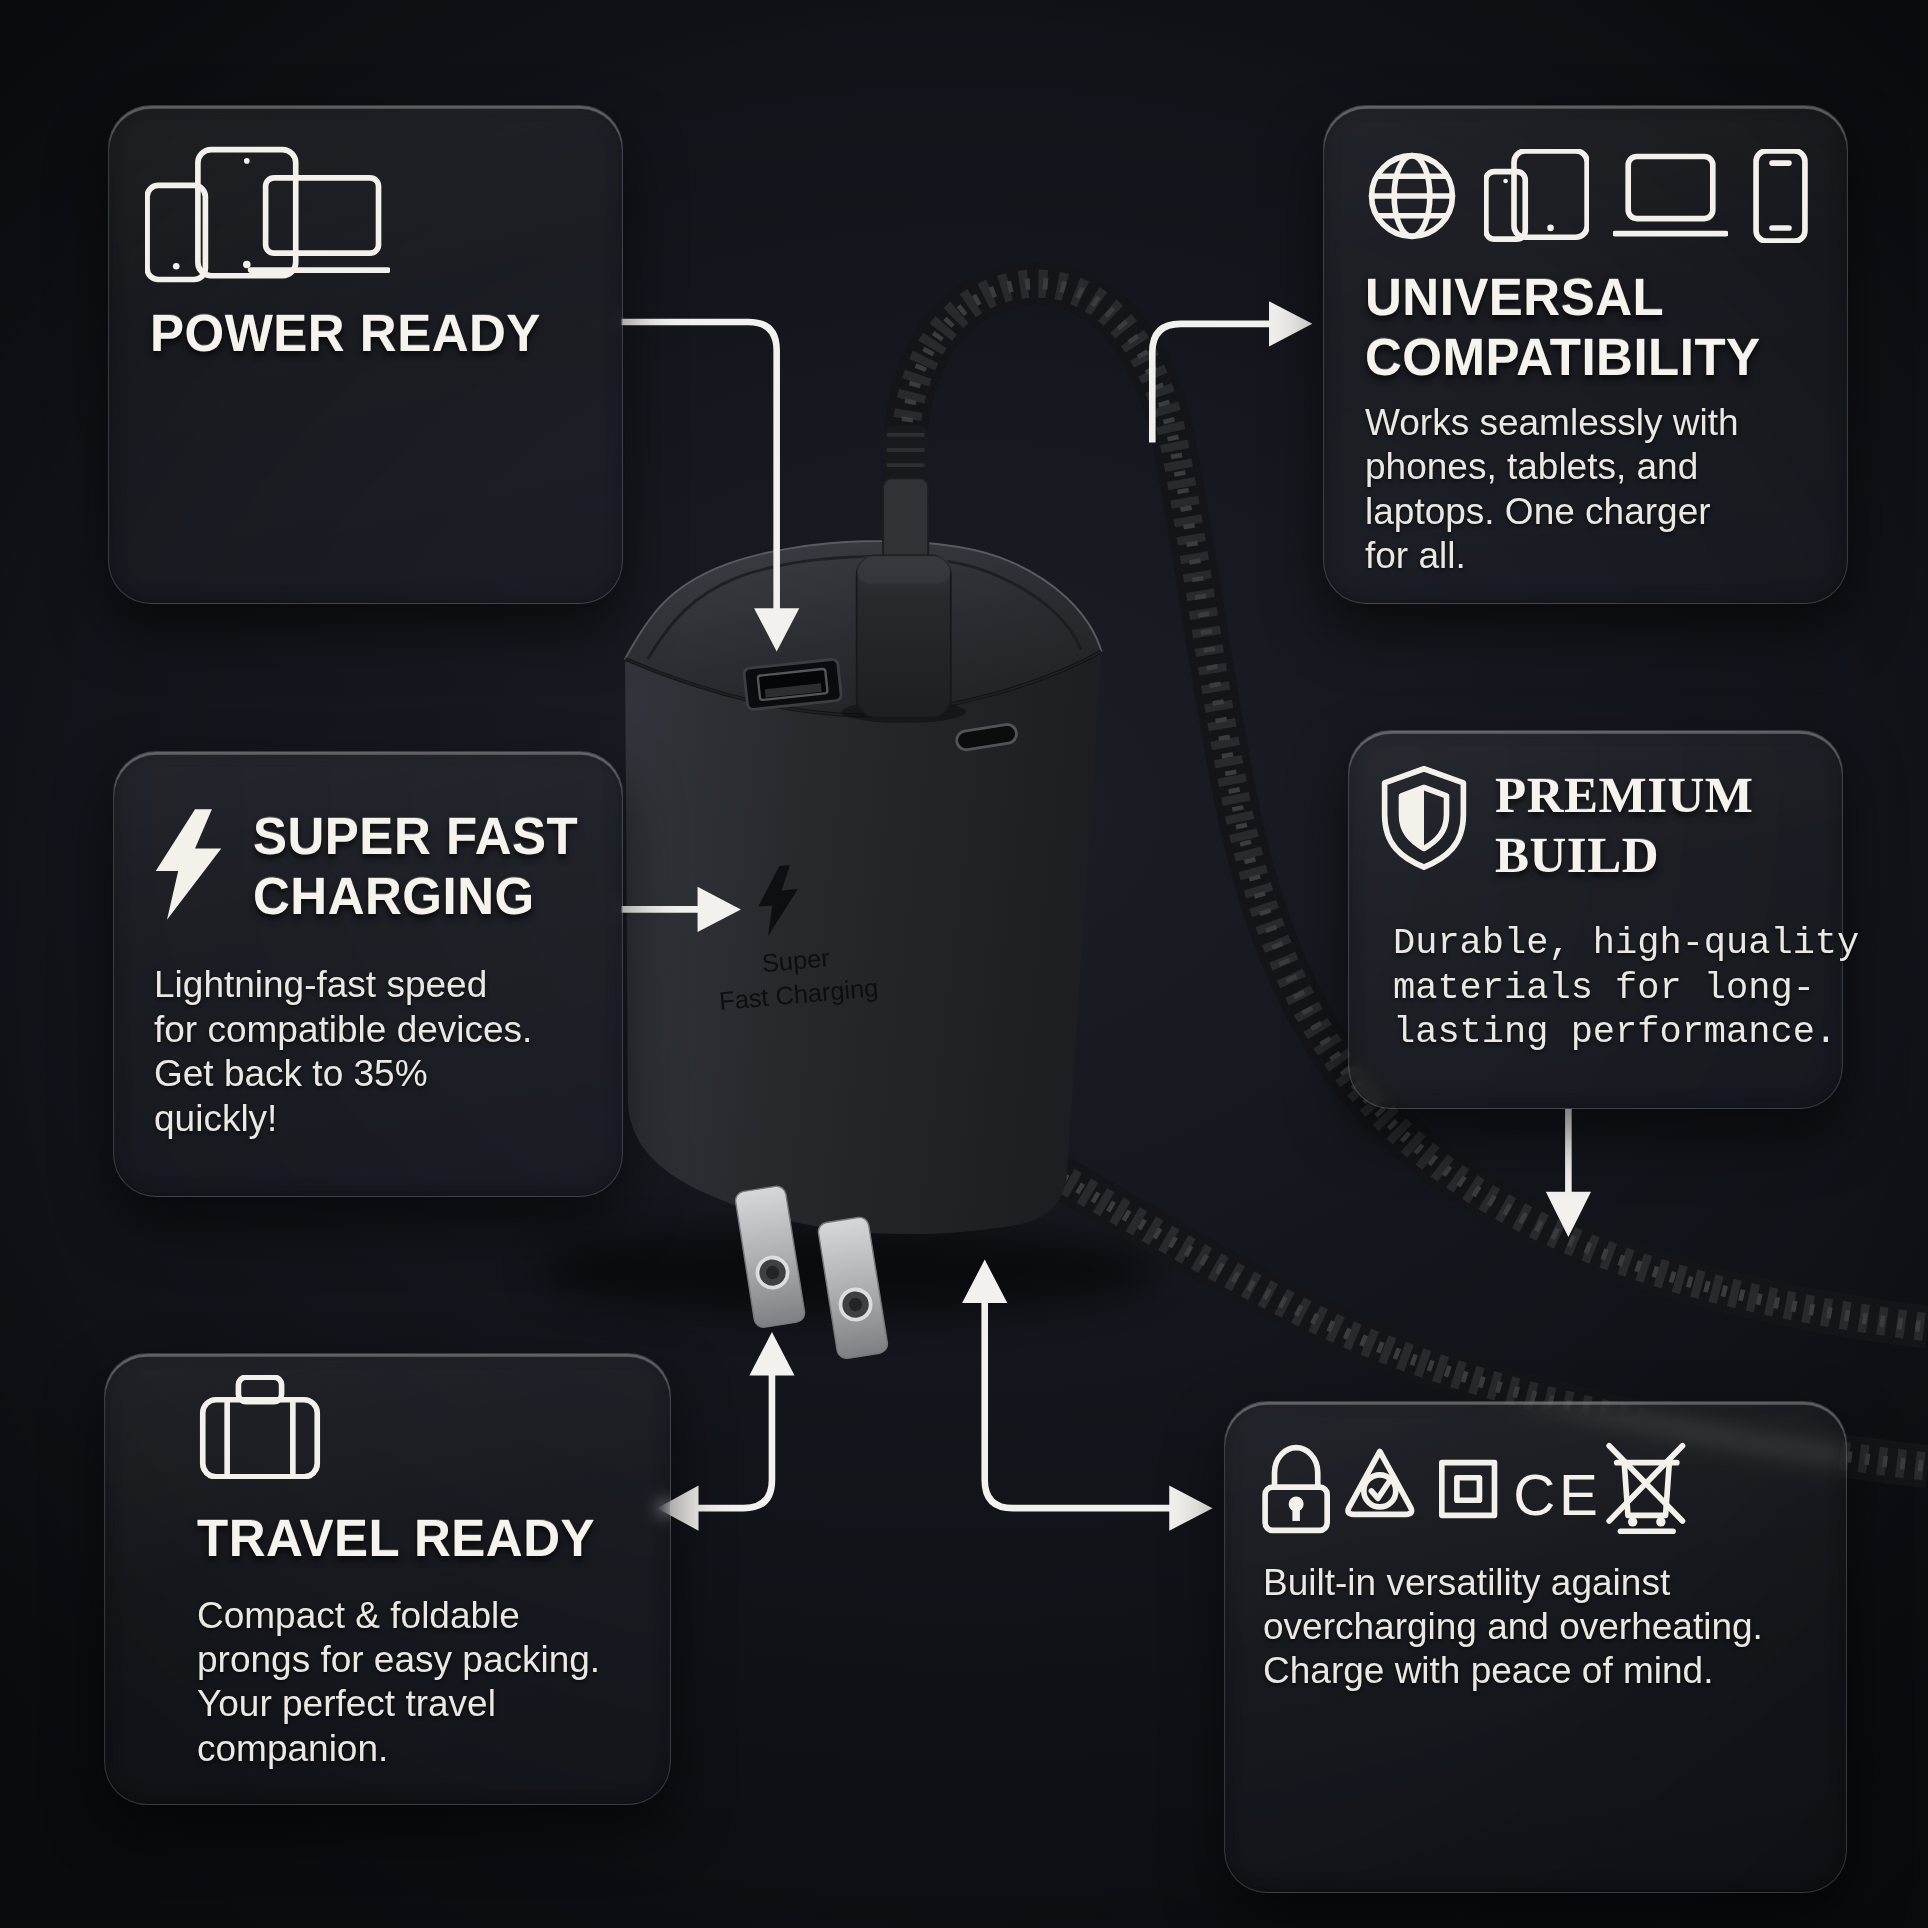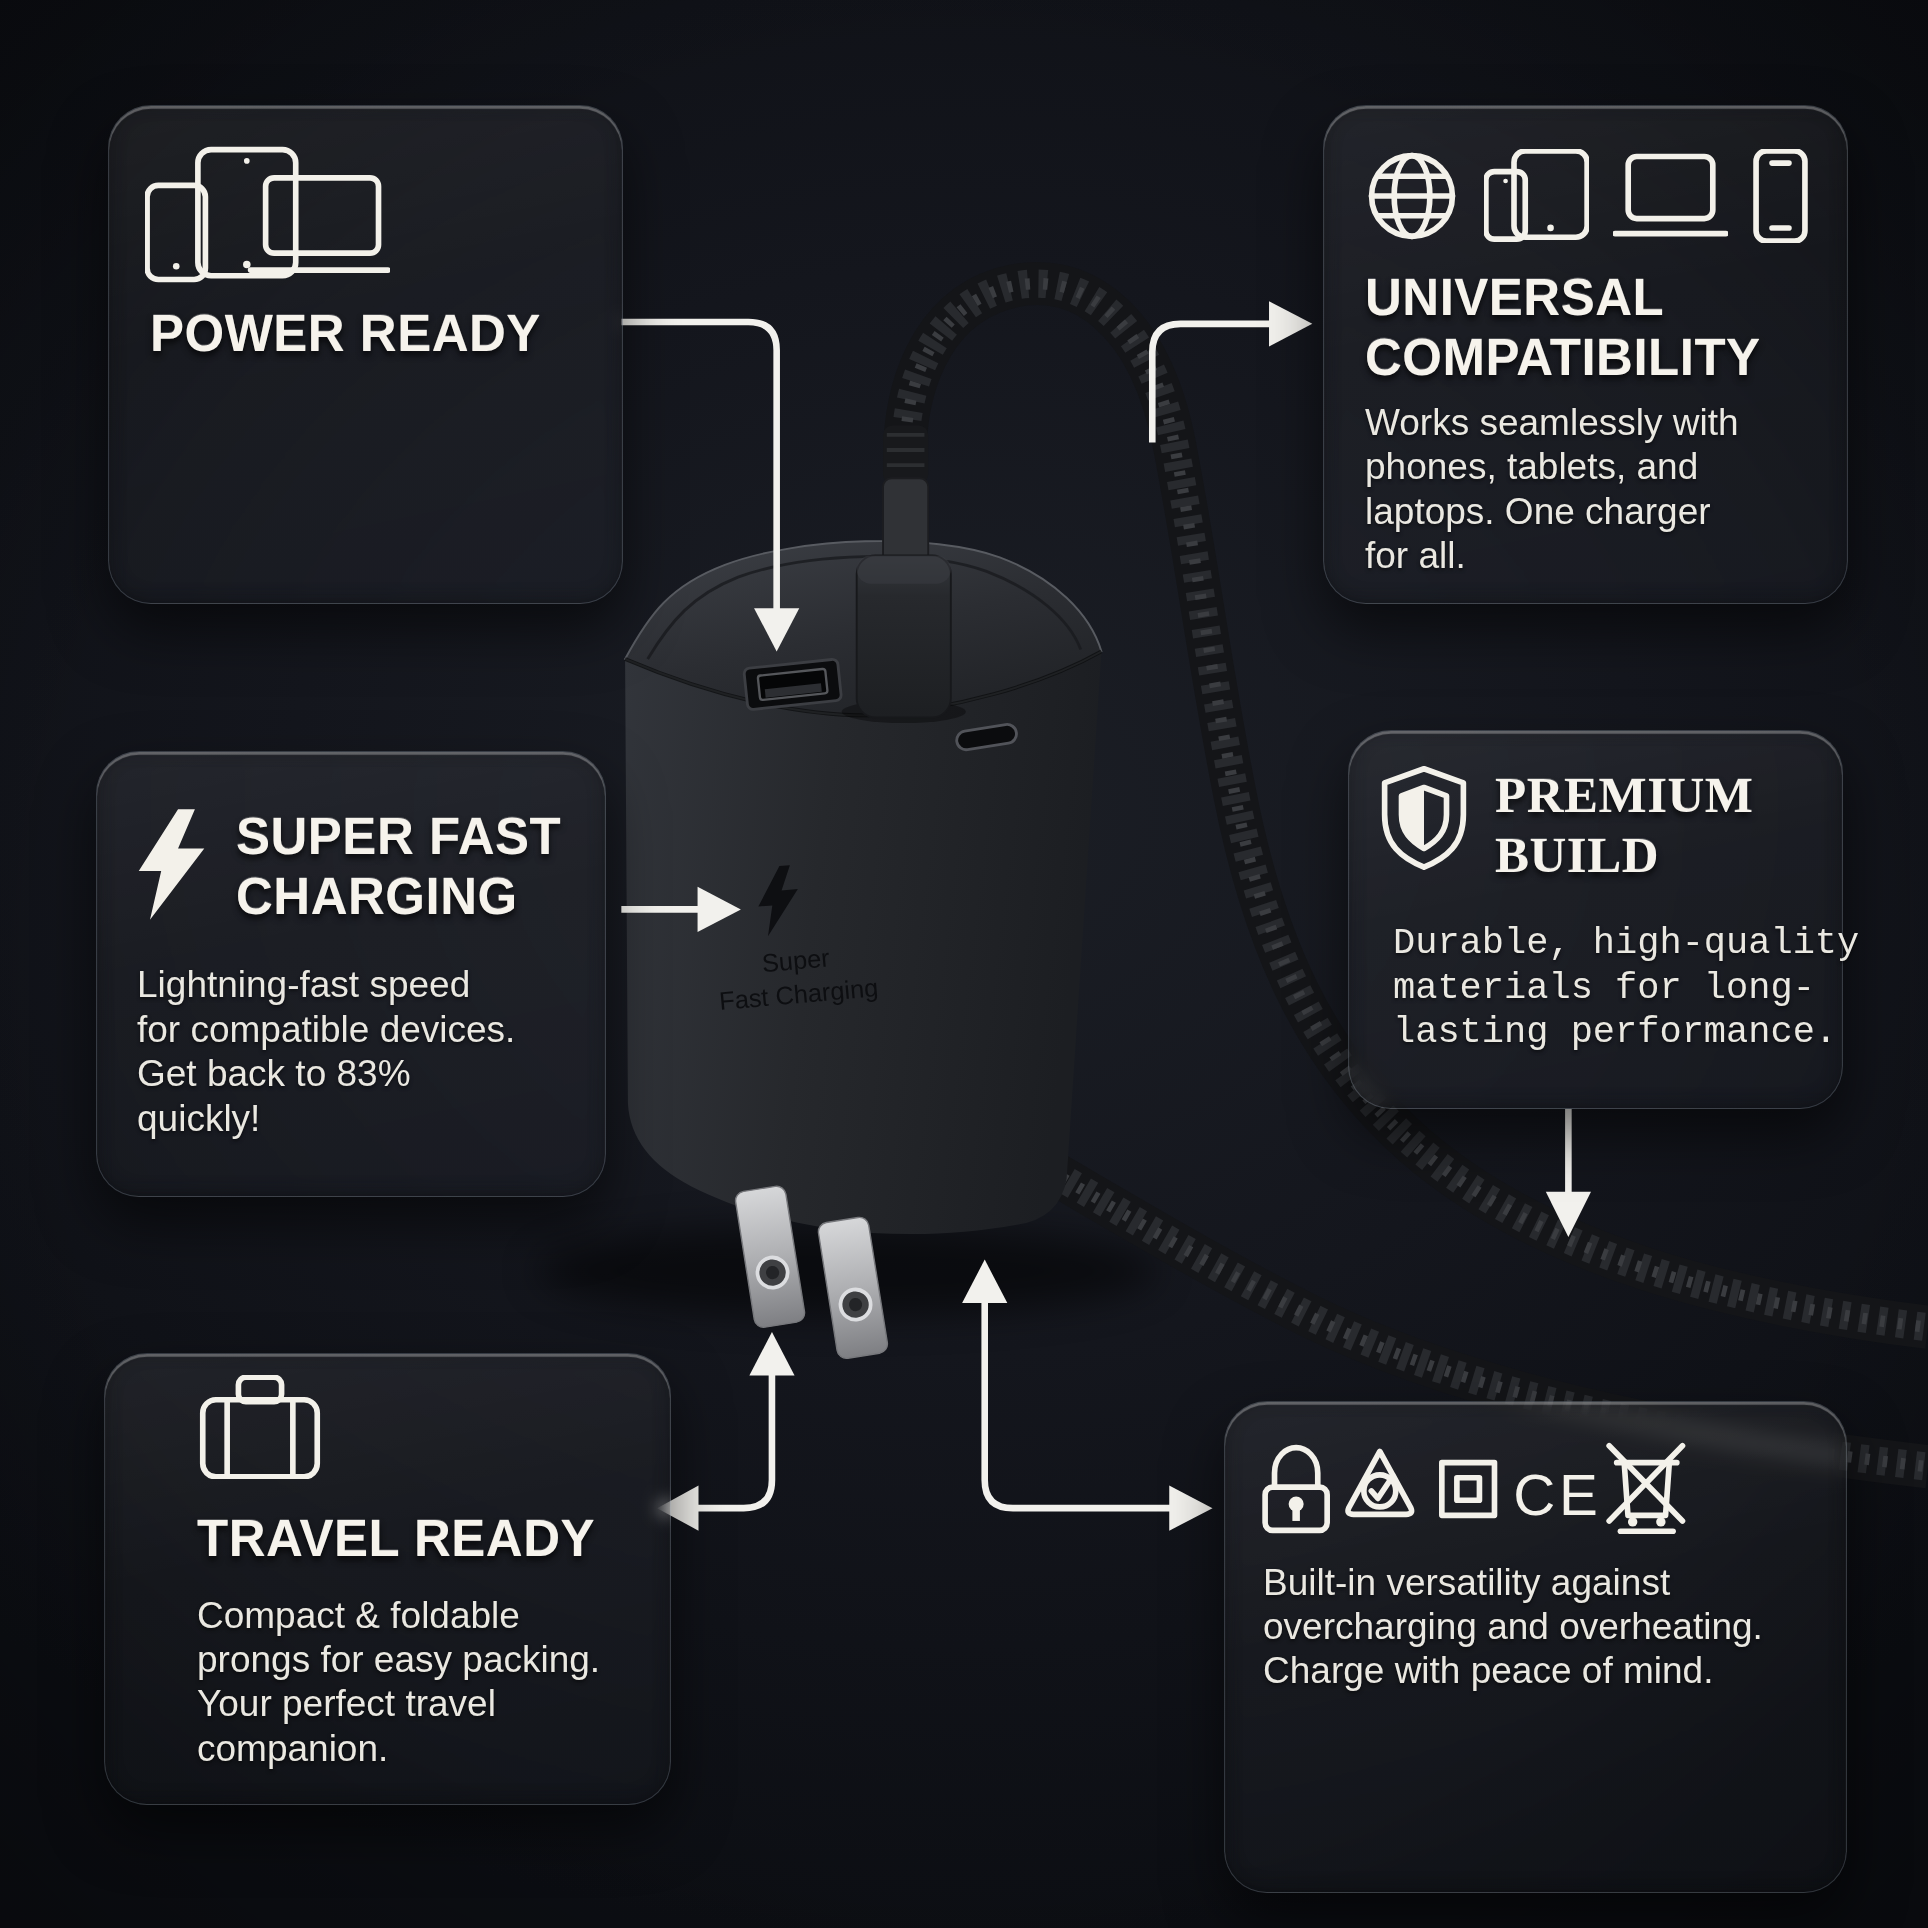--- a/index.html
+++ b/index.html
@@ -199,31 +199,31 @@
       </svg>
     </div>
     <h2 class="title">UNIVERSAL
 COMPATIBILITY</h2>
     <p class="body">Works seamlessly with
 phones, tablets, and
 laptops. One charger
 for all.</p>
   </section>
 
-  <section class="card" id="card-superfast" style="left:96px;top:751px;width:508px;height:444px;">
+  <section class="card" id="card-superfast" style="left:113px;top:751px;width:508px;height:444px;">
     <div class="head">
       <svg width="73" height="115" viewBox="0 0 78 122">
         <path class="icf" d="M46 2 L4 68 H28 L16 120 L74 44 H46 L64 2 Z"></path>
       </svg>
       <h2 class="title">SUPER FAST
 CHARGING</h2>
     </div>
     <p class="body">Lightning-fast speed
 for compatible devices.
-Get back to 83%
+Get back to 35%
 quickly!</p>
   </section>
 
   <section class="card" id="card-premium" style="left:1348px;top:730px;width:493px;height:377px;">
     <div class="head">
       <svg width="90" height="105" viewBox="0 0 96 112">
         <path class="ic" d="M48 4 L90 19 V53 C90 85 72 99 48 109 C24 99 6 85 6 53 V19 Z" stroke-width="6"></path>
         <path class="ic" d="M48 24 L72 33 V53 C72 71 62 81 48 89 C34 81 24 71 24 53 V33 Z" stroke-width="4"></path>
         <path class="icf" d="M48 24 L24 33 V53 C24 71 34 81 48 89 Z"></path>
       </svg>

